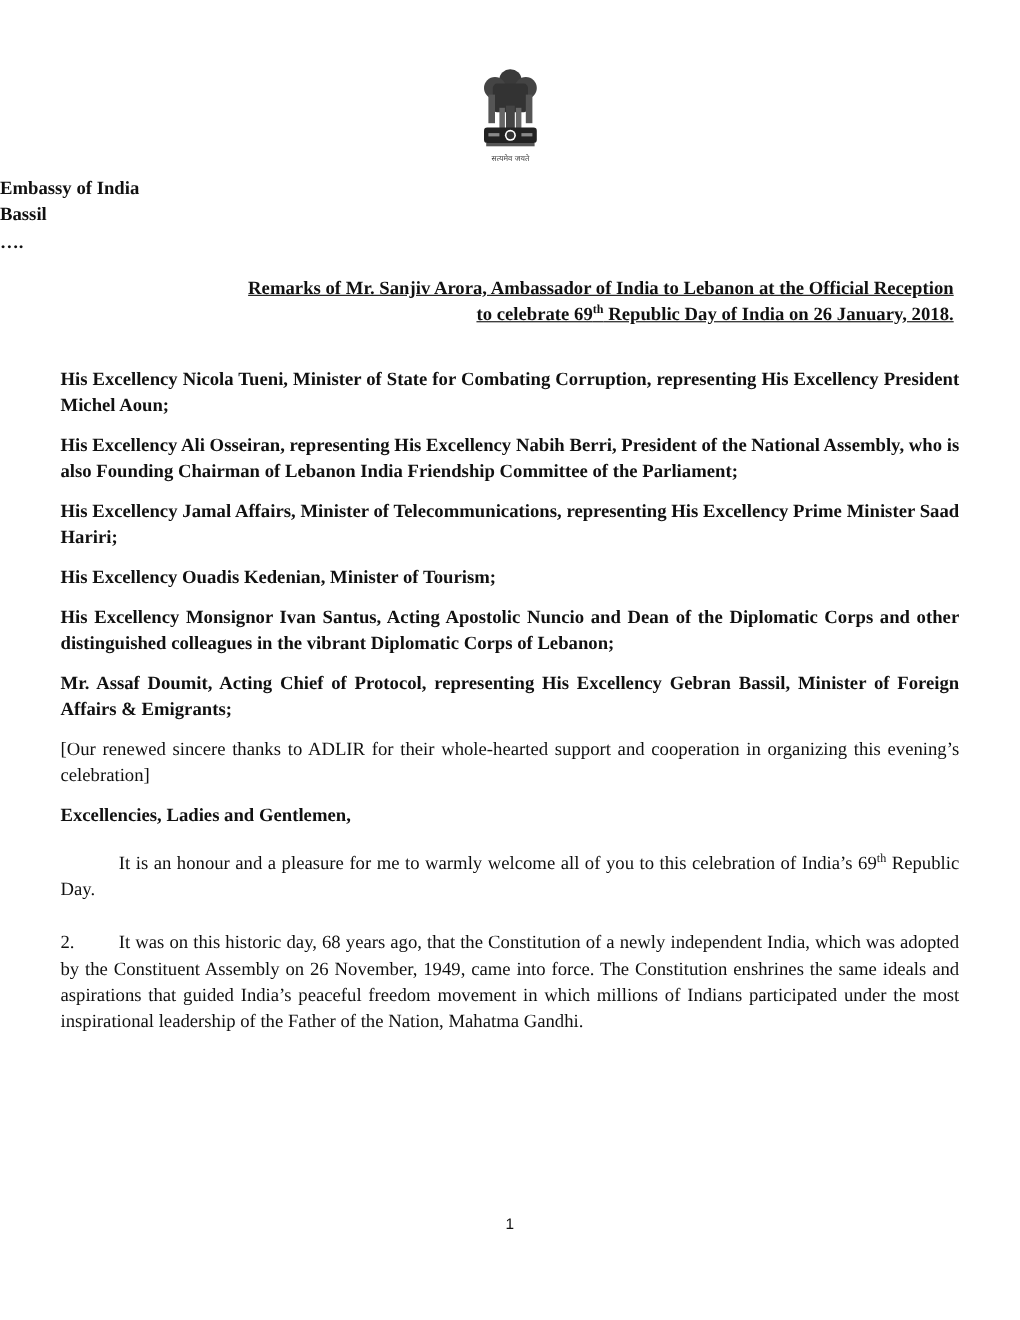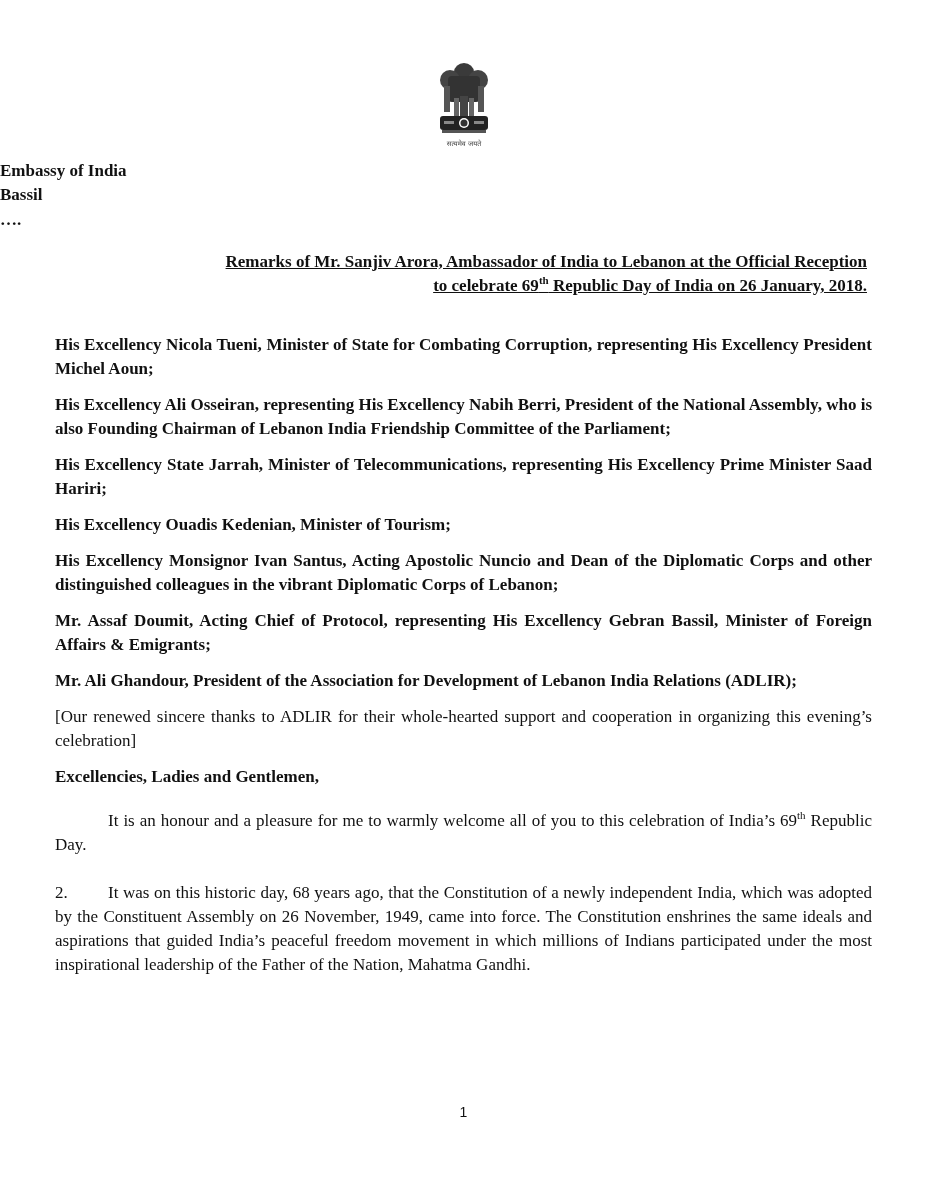--- a/index.html
+++ b/index.html
@@ -71,24 +71,23 @@
 <div class="header h-dots">….</div>
 
 <div class="title">
   <div>Remarks of Mr. Sanjiv Arora, Ambassador of India to Lebanon at the Official Reception</div>
   <div><span>to celebrate 69</span><sup>th</sup><span> Republic Day of India on 26 January, 2018.</span></div>
 </div>
 
 <div class="body">
   <p class="bold">His Excellency Nicola Tueni, Minister of State for Combating Corruption, representing His Excellency President Michel Aoun;</p>
   <p class="bold">His Excellency Ali Osseiran, representing His Excellency Nabih Berri, President of the National Assembly, who is also Founding Chairman of Lebanon India Friendship Committee of the Parliament;</p>
-  <p class="bold">His Excellency State Jarrah, Minister of Telecommunications, representing His Excellency Prime Minister Saad Hariri;</p>
+  <p class="bold">His Excellency Jamal Affairs, Minister of Telecommunications, representing His Excellency Prime Minister Saad Hariri;</p>
   <p class="bold">His Excellency Ouadis Kedenian, Minister of Tourism;</p>
   <p class="bold">His Excellency Monsignor Ivan Santus, Acting Apostolic Nuncio and Dean of the Diplomatic Corps and other distinguished colleagues in the vibrant Diplomatic Corps of Lebanon;</p>
   <p class="bold">Mr. Assaf Doumit, Acting Chief of Protocol, representing His Excellency Gebran Bassil, Minister of Foreign Affairs &amp; Emigrants;</p>
-  <p class="bold">Mr. Ali Ghandour, President of the Association for Development of Lebanon India Relations (ADLIR);</p>
   <p>[Our renewed sincere thanks to ADLIR for their whole-hearted support and cooperation in organizing this evening’s celebration]</p>
   <p class="bold p-addressing">Excellencies, Ladies and Gentlemen,</p>
   <p class="indent p-welcome"><span>It is an honour and a pleasure for me to warmly welcome all of you to this celebration of India’s 69</span><sup>th</sup><span> Republic Day.</span></p>
   <p><span class="para-num">2.</span><span>It was on this historic day, 68 years ago, that the Constitution of a newly independent India, which was adopted by the Constituent Assembly on 26 November, 1949, came into force.  The Constitution enshrines the same ideals and aspirations that guided India’s peaceful freedom movement in which millions of Indians  participated under the most inspirational leadership of the Father of the Nation, Mahatma Gandhi.</span></p>
 </div>
 
 <div class="page-num">1</div>
 
 </body></html>

